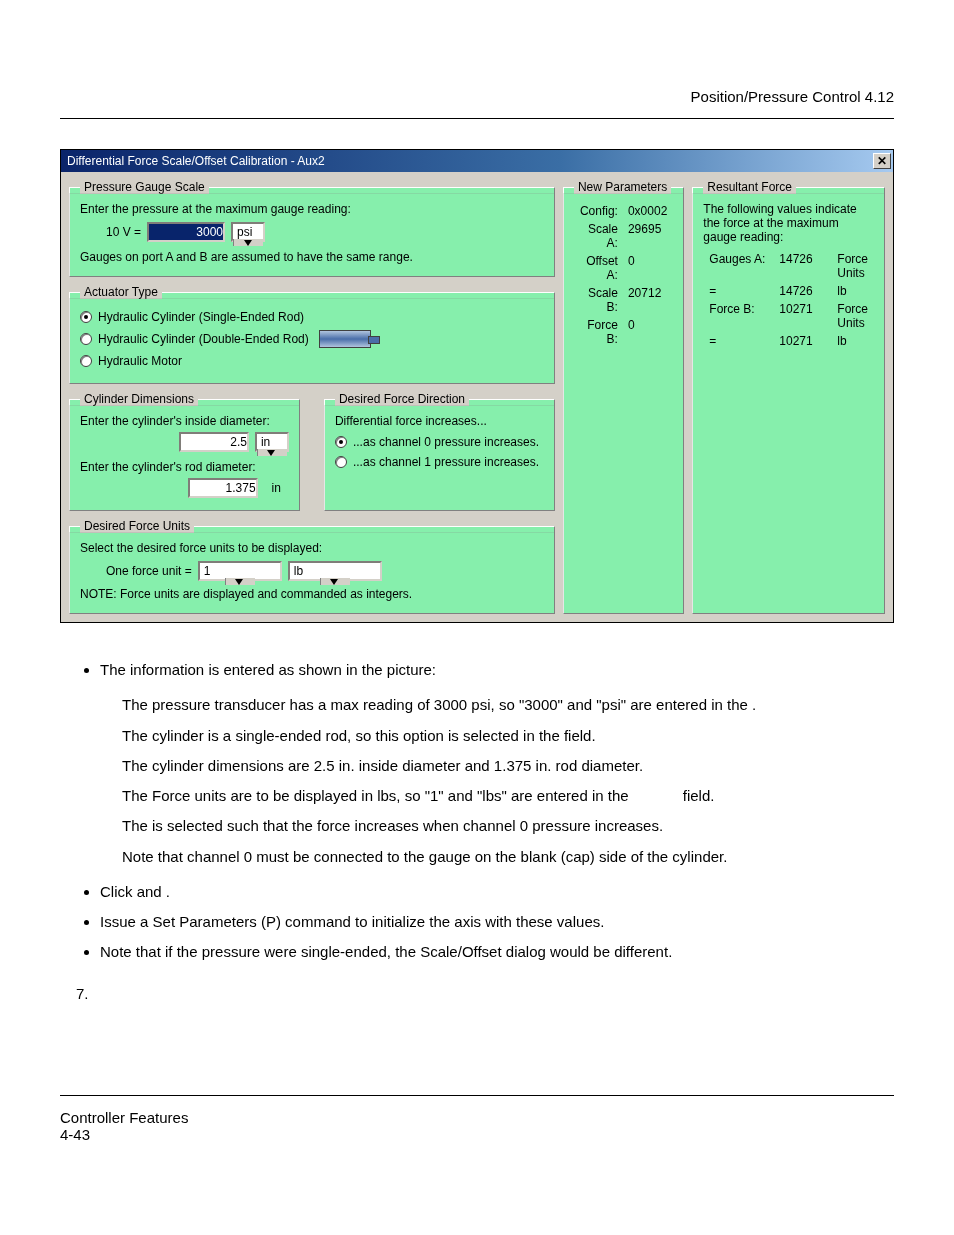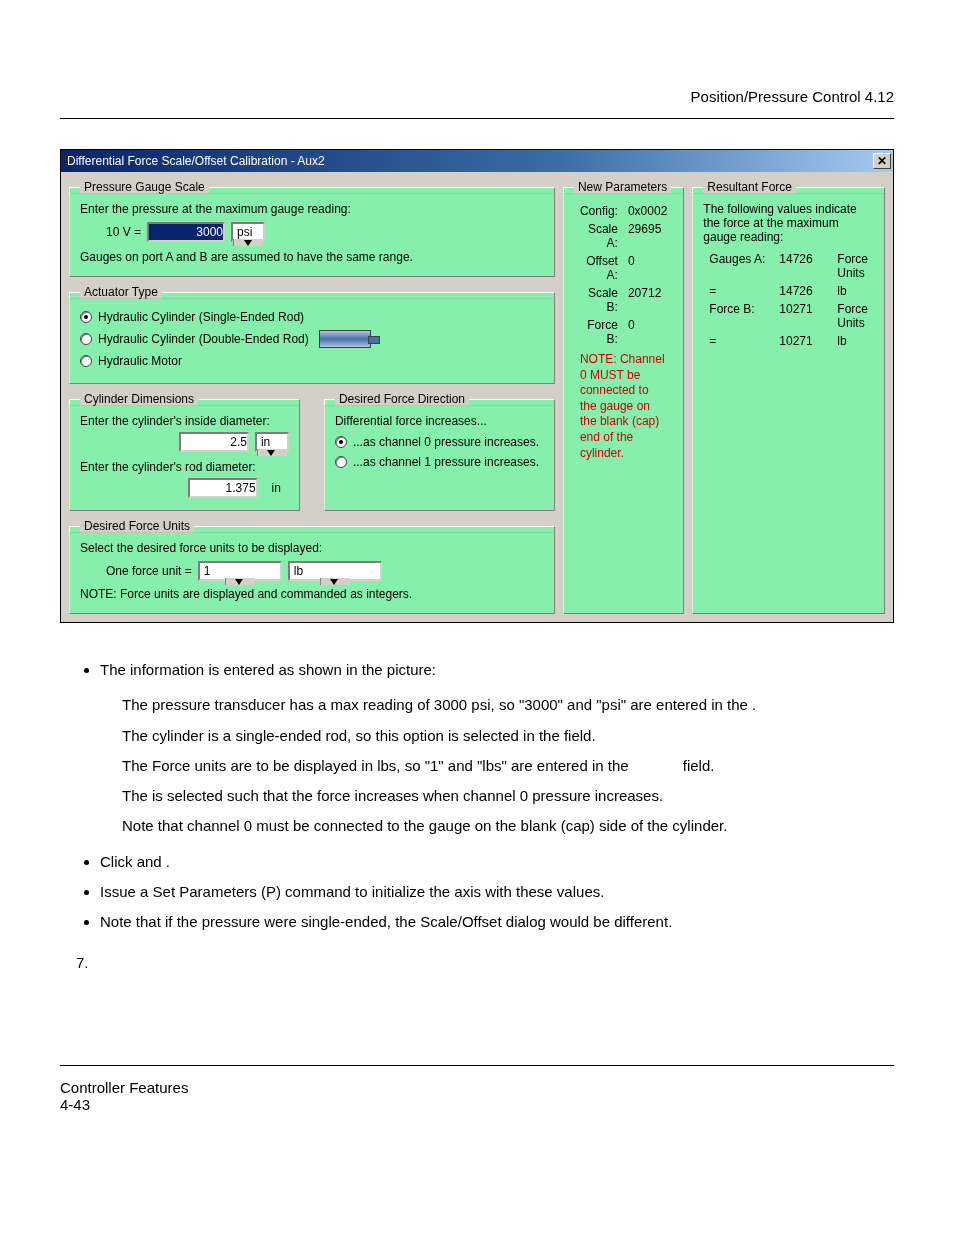--- a/index.html
+++ b/index.html
@@ -278,21 +278,20 @@
               <span>0x0002</span>
             <span class="k">Scale A:</span>
               <span>29695</span>
             <span class="k">Offset A:</span>
               <span>0</span>
             <span class="k">Scale B:</span>
               <span>20712</span>
             <span class="k">Force B:</span>
               <span>0</span>
           </div>
-          <div class="note-red">NOTE: Channel 0 MUST be connected to the gauge on the blank (cap) end of the cylinder.</div>
         </fieldset>
 
         <fieldset>
           <legend>Resultant Force</legend>
           <div class="label" style="margin-bottom:6px">The following values indicate the force at the maximum gauge reading:</div>
           <div class="force-row">
             <span>Gauges A:</span>
               <span>14726</span>
               <span>Force Units</span>
             <span>=</span>
@@ -310,20 +309,21 @@
       </div>
     </div>
   </div>
 
   <div class="doc">
     <ul class="bul">
       <li>The information is entered as shown in the picture:</li>
     </ul>
     <div class="sub">The pressure transducer has a max reading of 3000 psi, so "3000" and "psi" are entered in the                                         .</div>
     <div class="sub">The cylinder is a single-ended rod, so this option is selected in the                              field.</div>
+    <div class="sub">The cylinder dimensions are 2.5 in. inside diameter and 1.375 in. rod diameter.</div>
     <div class="sub" style="white-space:pre-wrap">The Force units are to be displayed in lbs, so "1" and "lbs" are entered in the             field.</div>
     <div class="sub">The                                              is selected such that the force increases when channel 0 pressure increases.</div>
     <div class="sub">Note that channel 0 must be connected to the gauge on the blank (cap) side of the cylinder.</div>
     <ul class="bul">
       <li>Click               and           .</li>
       <li>Issue a Set Parameters (P) command to initialize the axis with these values.</li>
       <li>Note that if the pressure were single-ended, the Scale/Offset dialog would be different.</li>
     </ul>
     <div class="numstep">7.</div>
   </div>

